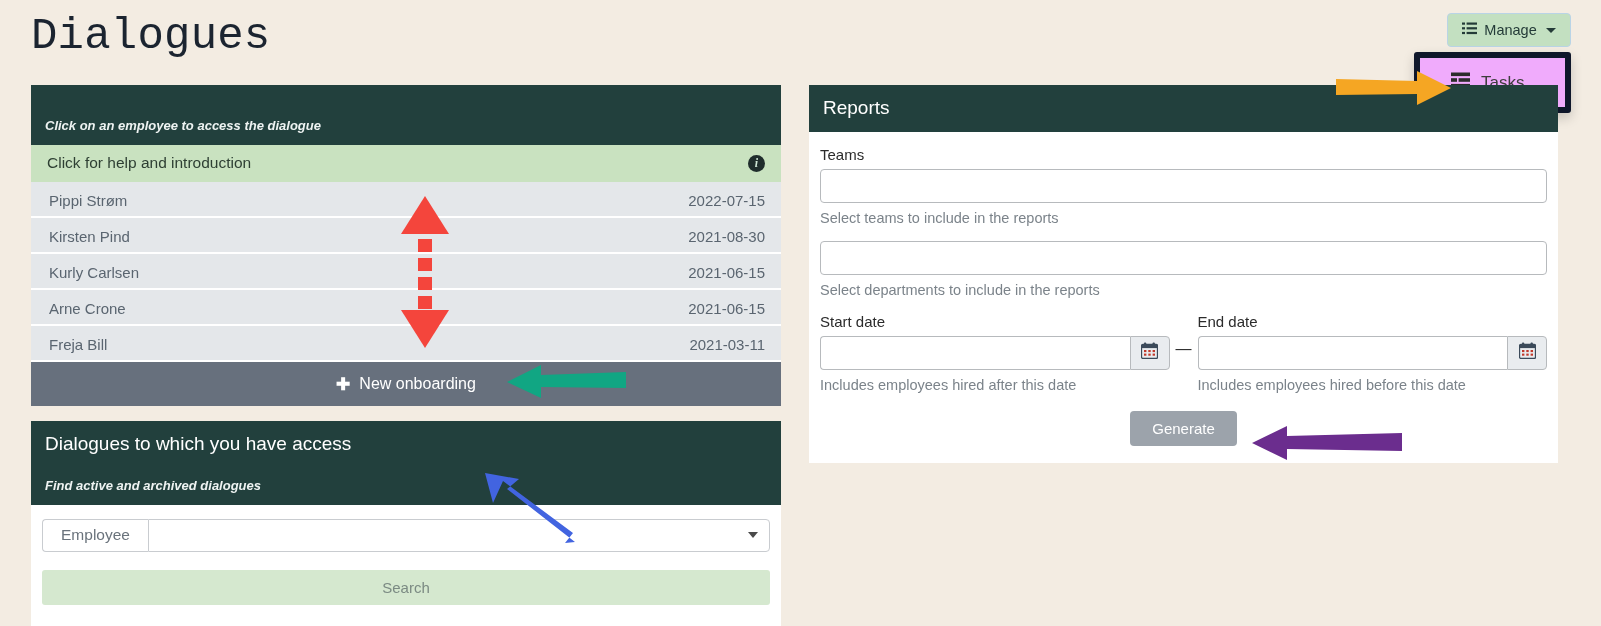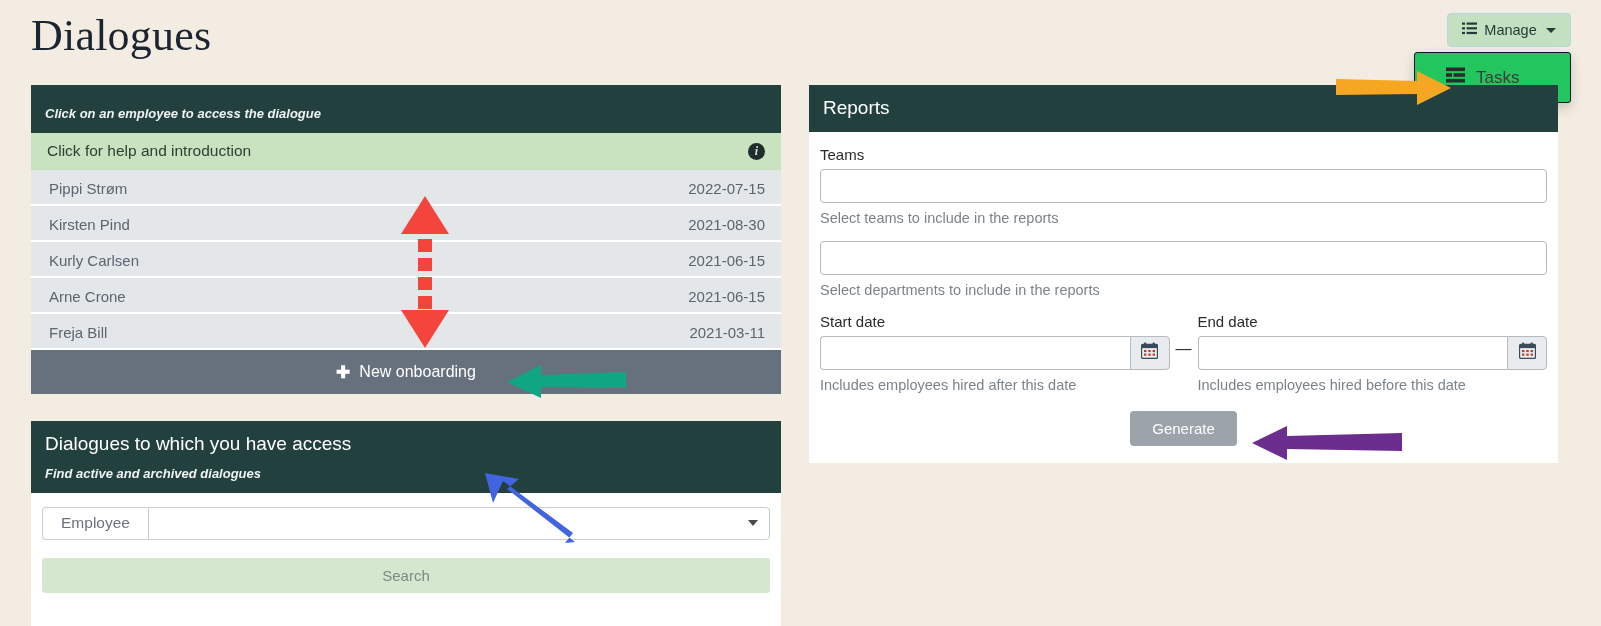--- a/index.html
+++ b/index.html
@@ -9,21 +9,21 @@
     background: #f3ece2;
     font-family: "Liberation Sans", sans-serif;
     overflow: hidden;
   }
   .page { position: relative; width: 1601px; height: 626px; }
 
   
   .page-title {
     position: absolute;
     left: 31px; top: 10px;
-    font-family: Liberation Serif, serif;
+    font-family: Liberation Mono, monospace;
     font-size: 44px;
     color: #1b2430;
     letter-spacing: 0.2px;
     line-height: 1.2;
   }
 
   
   .manage-wrap { position: absolute; right: 30px; top: 13px; width: 124px; }
   .manage-btn {
     display: flex; align-items: center; justify-content: center; gap: 7px;
@@ -39,22 +39,22 @@
     width: 0; height: 0;
     border-left: 5px solid transparent;
     border-right: 5px solid transparent;
     border-top: 5px solid #243b38;
     margin-left: 2px;
   }
   .dropdown-menu {
     position: absolute;
     top: 39px; left: -33px;
     width: 157px;
-    background: #22c55e;
-    border: 1px solid #0f172a;
+    background: #f0abfc;
+    border: 6px solid #0f172a;
     border-radius: 3px;
     box-shadow: 0 5px 12px rgba(0,0,0,0.18);
     padding: 7px 0;
   }
   .dropdown-item {
     display: flex; align-items: center; gap: 11px;
     padding: 7px 0 7px 31px;
     font-size: 17px;
     color: #3d3d3d;
     cursor: pointer;
@@ -67,21 +67,21 @@
     overflow: hidden;
   }
   .card-head {
     background: #22403d;
     padding: 11px 14px 12px 14px;
     color: #ffffff;
   }
   .card-head .h-title { font-size: 19px; line-height: 1.25; }
   .card-head .h-sub {
     font-size: 13px; font-style: italic; font-weight: bold;
-    margin-top: 10px; color: #eef3f2;
+    margin-top: 22px; color: #eef3f2;
   }
 
   
   #card-onboarding { left: 31px; top: 85px; width: 750px; }
   .help-row {
     display: flex; align-items: center; justify-content: space-between;
     background: #c9e2c0;
     padding: 9px 16px 10px 16px;
     color: #2e3f33;
     font-size: 15.5px;

